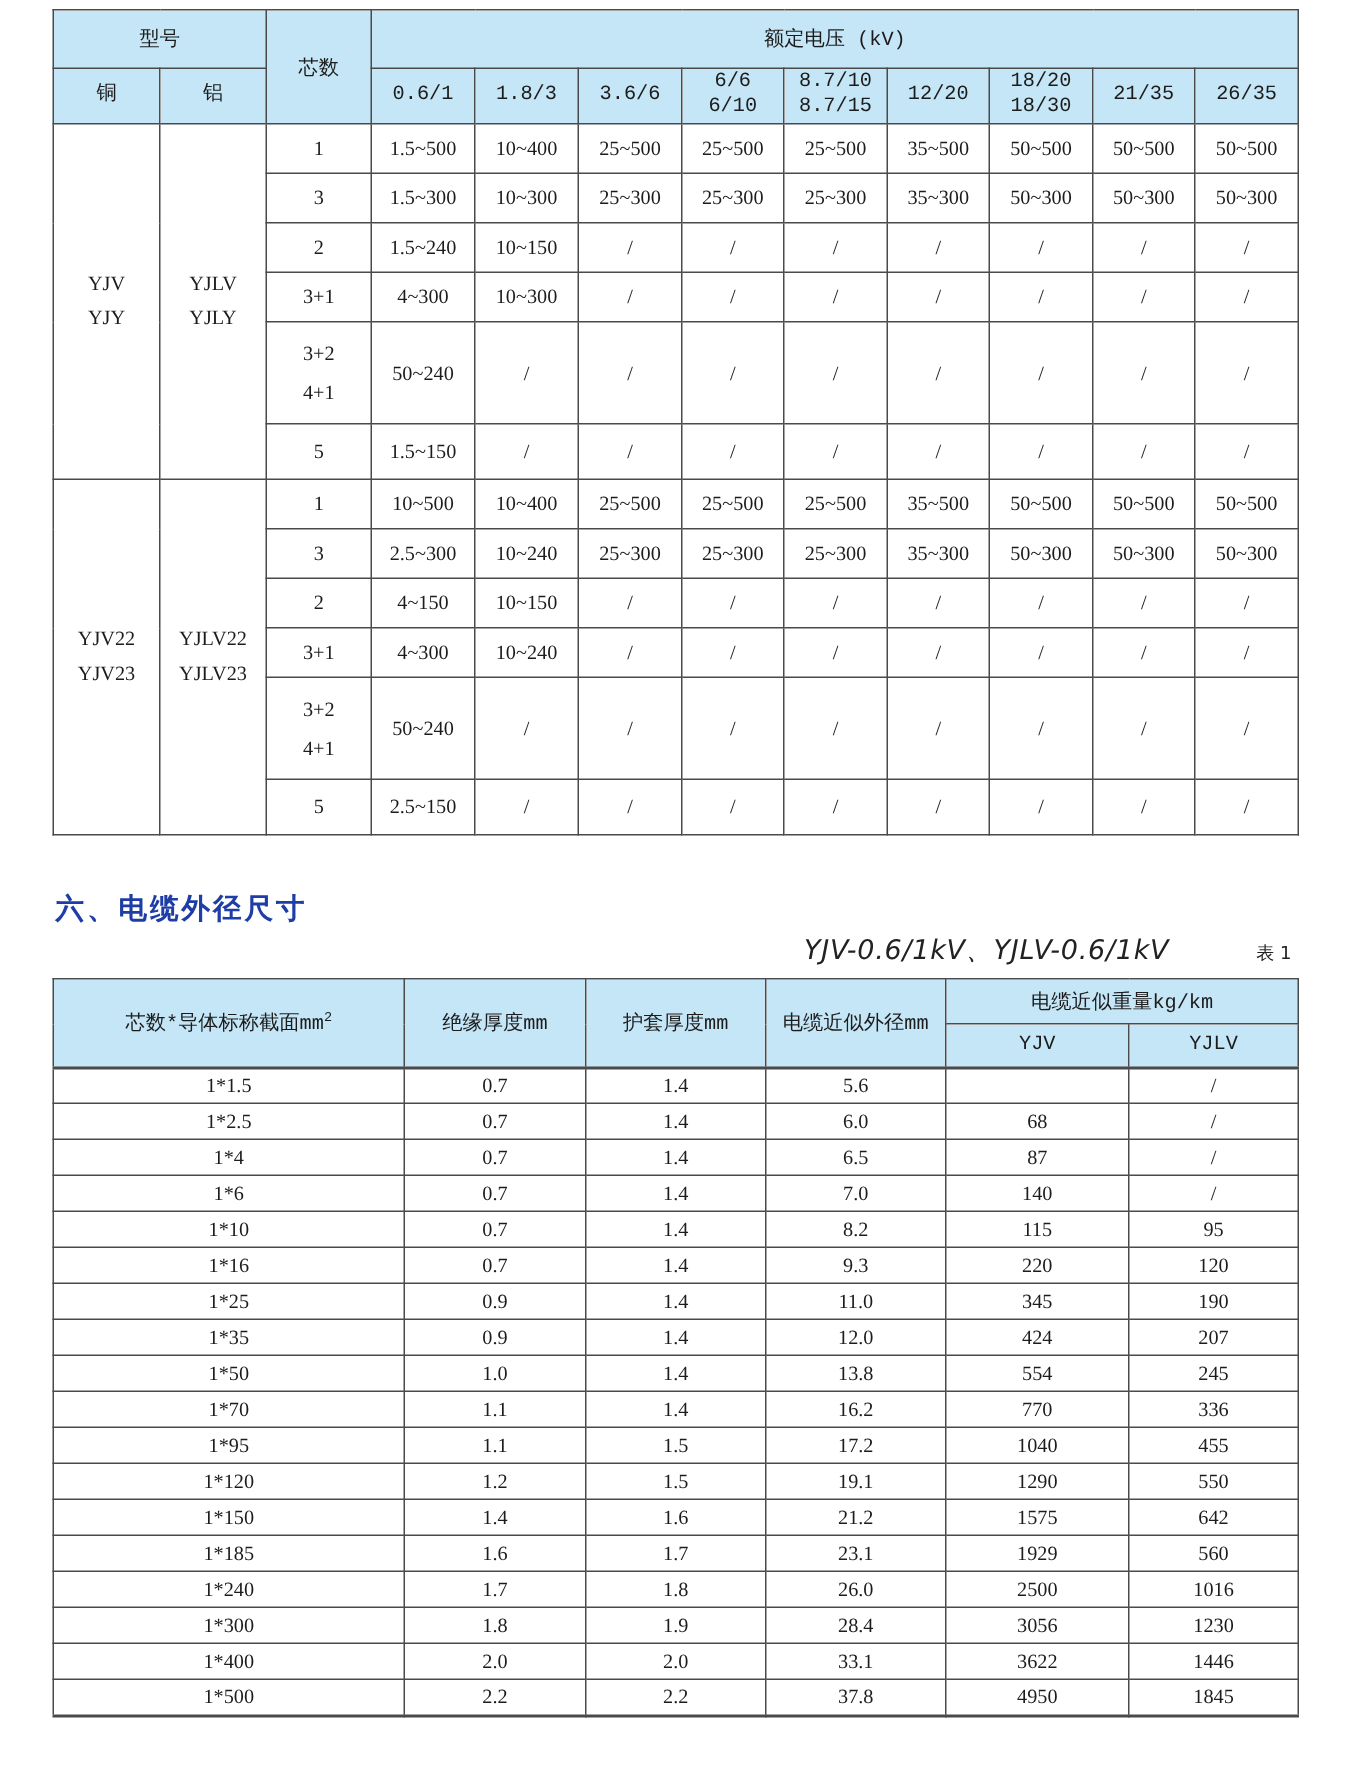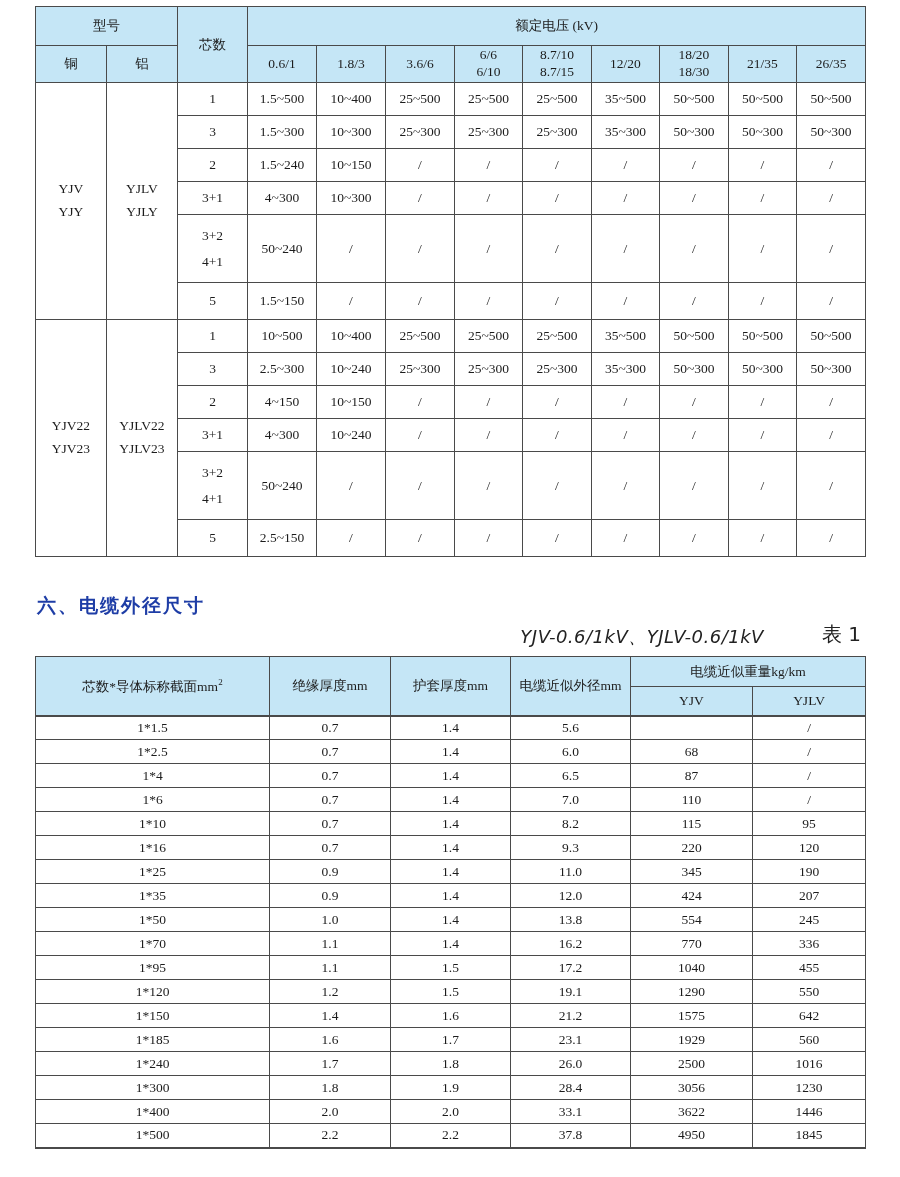--- a/index.html
+++ b/index.html
@@ -37,21 +37,21 @@
   th,td{
     border:1px solid var(--line);
     text-align:center;
     vertical-align:middle;
     font-size:13.5px;
     padding:0 2px;
     overflow:hidden;
   }
   thead th{
     background:var(--head-bg);
-    font-family:Liberation Serif, serif;
+    font-family:Liberation Mono, monospace;
     font-weight:normal;
     font-size:13.5px;
     margin-left:24px;
   }
   #table1{border:1.5px solid var(--line);}
   #table2{border:1.5px solid var(--line);border-bottom:2px solid var(--line);}
 
   #table1 thead tr.hr1 th{height:39px;}
   #table1 thead tr.hr2 th{height:37px;line-height:1.25;}
   #table1 tbody tr.r-norm{height:33px;}
@@ -71,21 +71,21 @@
   .caption{
     font-family:"DejaVu Sans", sans-serif;
     font-size:18px;
     color:#222;
     letter-spacing:0.5px;
     margin-right:58px;
     font-style:italic;
   }
   .table-label{
     font-family:"DejaVu Sans", sans-serif;
-    font-size:20px;
+    font-size:12px;
     color:#222;
     padding-bottom:1px;
   }
 
   #table2 thead tr.hr1 th{height:30px;}
   #table2 thead tr.hr2 th{height:29px;}
   #table2 thead tr.hr2{border-bottom:2px solid var(--line);}
   #table2 tbody tr{height:24px;}
   #table2 td{font-family:"Liberation Serif", serif;font-size:13.5px;}
   #table2 sup{font-size:9px;}
@@ -363,21 +363,21 @@
           <td>1.4</td>
           <td>6.5</td>
           <td>87</td>
           <td>/</td>
         </tr>
         <tr>
           <td>1*6</td>
           <td>0.7</td>
           <td>1.4</td>
           <td>7.0</td>
-          <td>110</td>
+          <td>140</td>
           <td>/</td>
         </tr>
         <tr>
           <td>1*10</td>
           <td>0.7</td>
           <td>1.4</td>
           <td>8.2</td>
           <td>115</td>
           <td>95</td>
         </tr>

